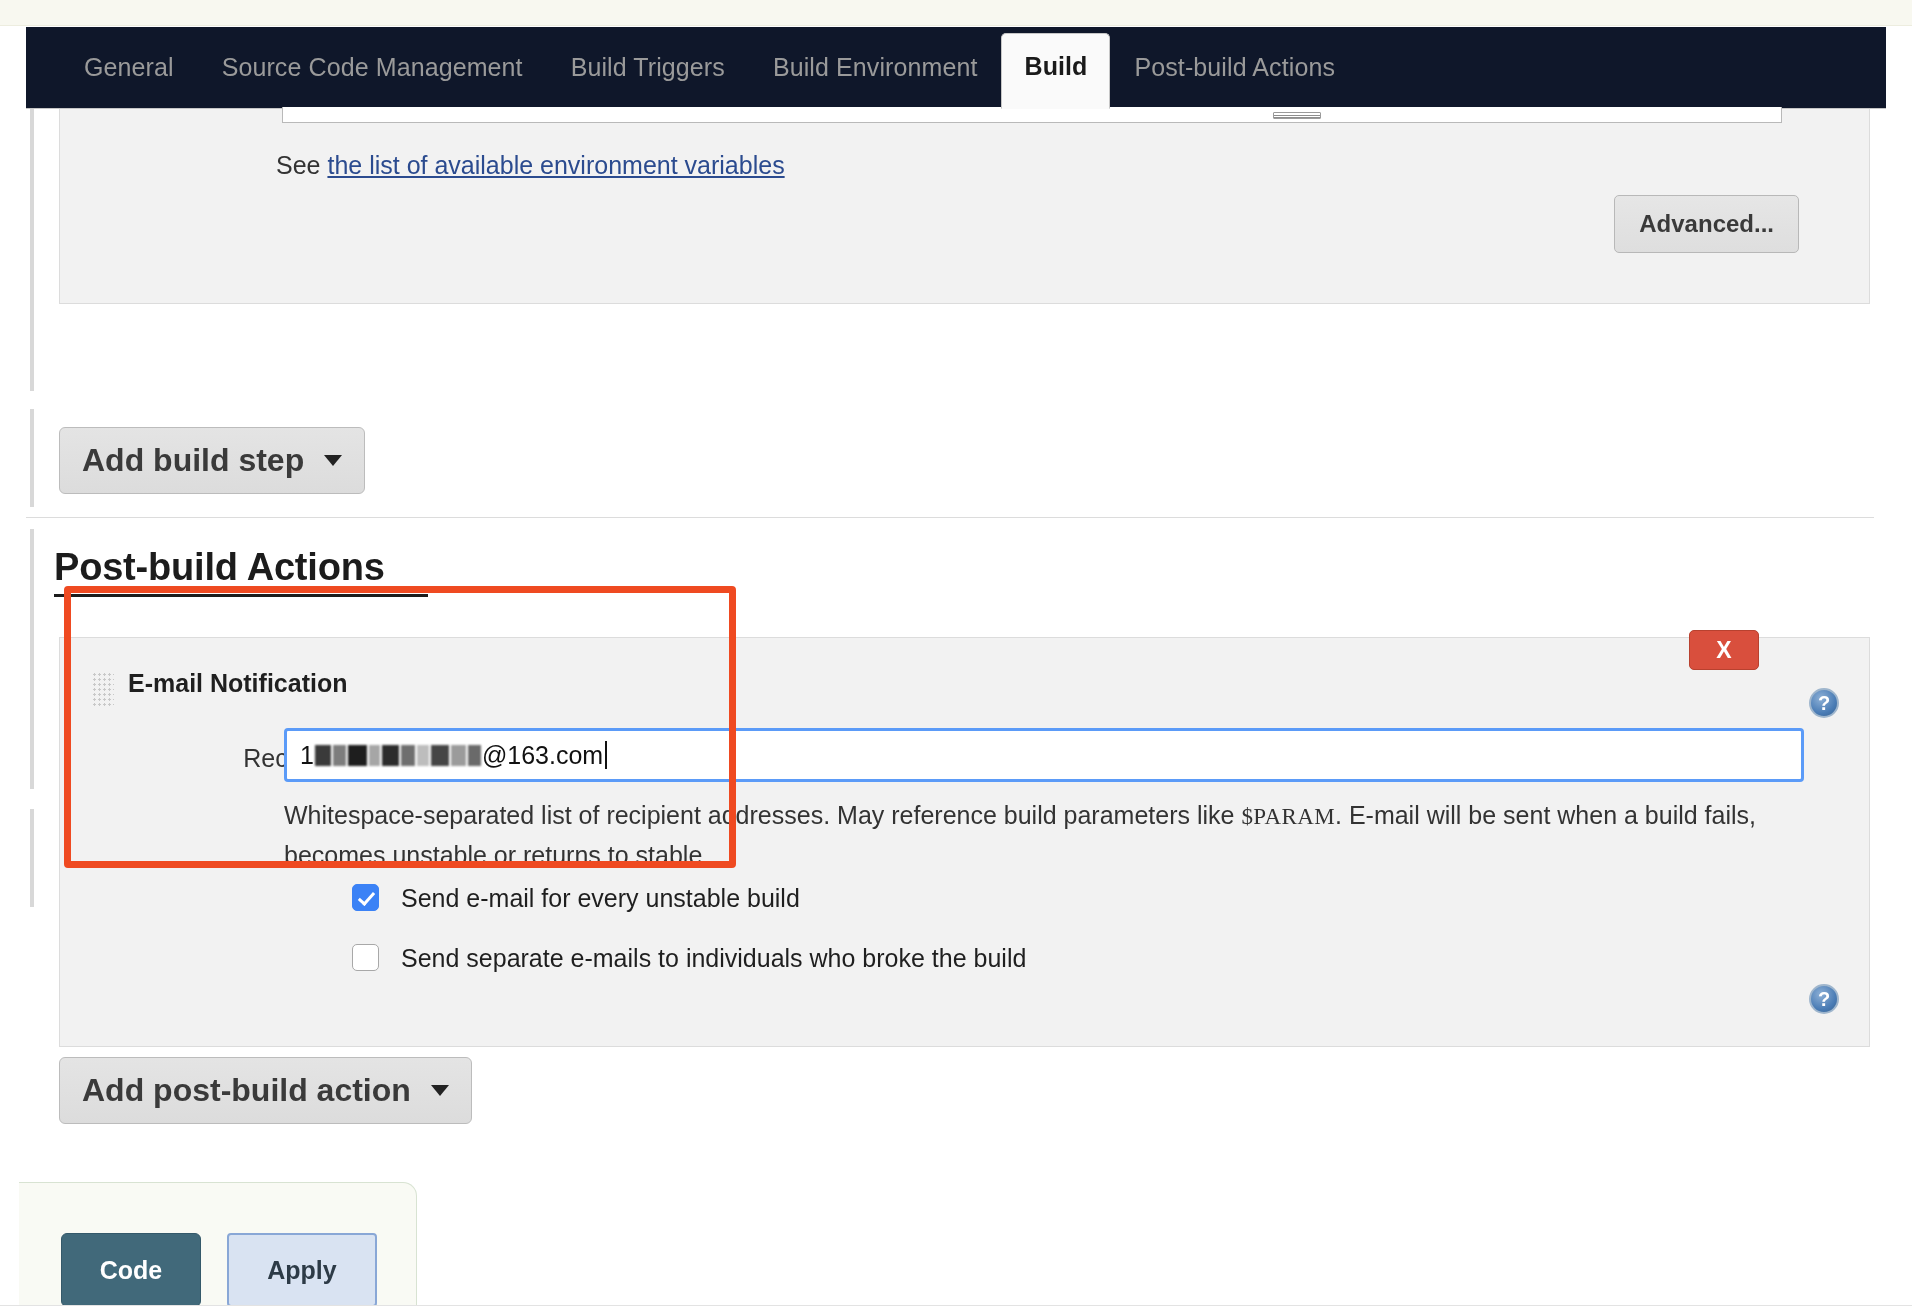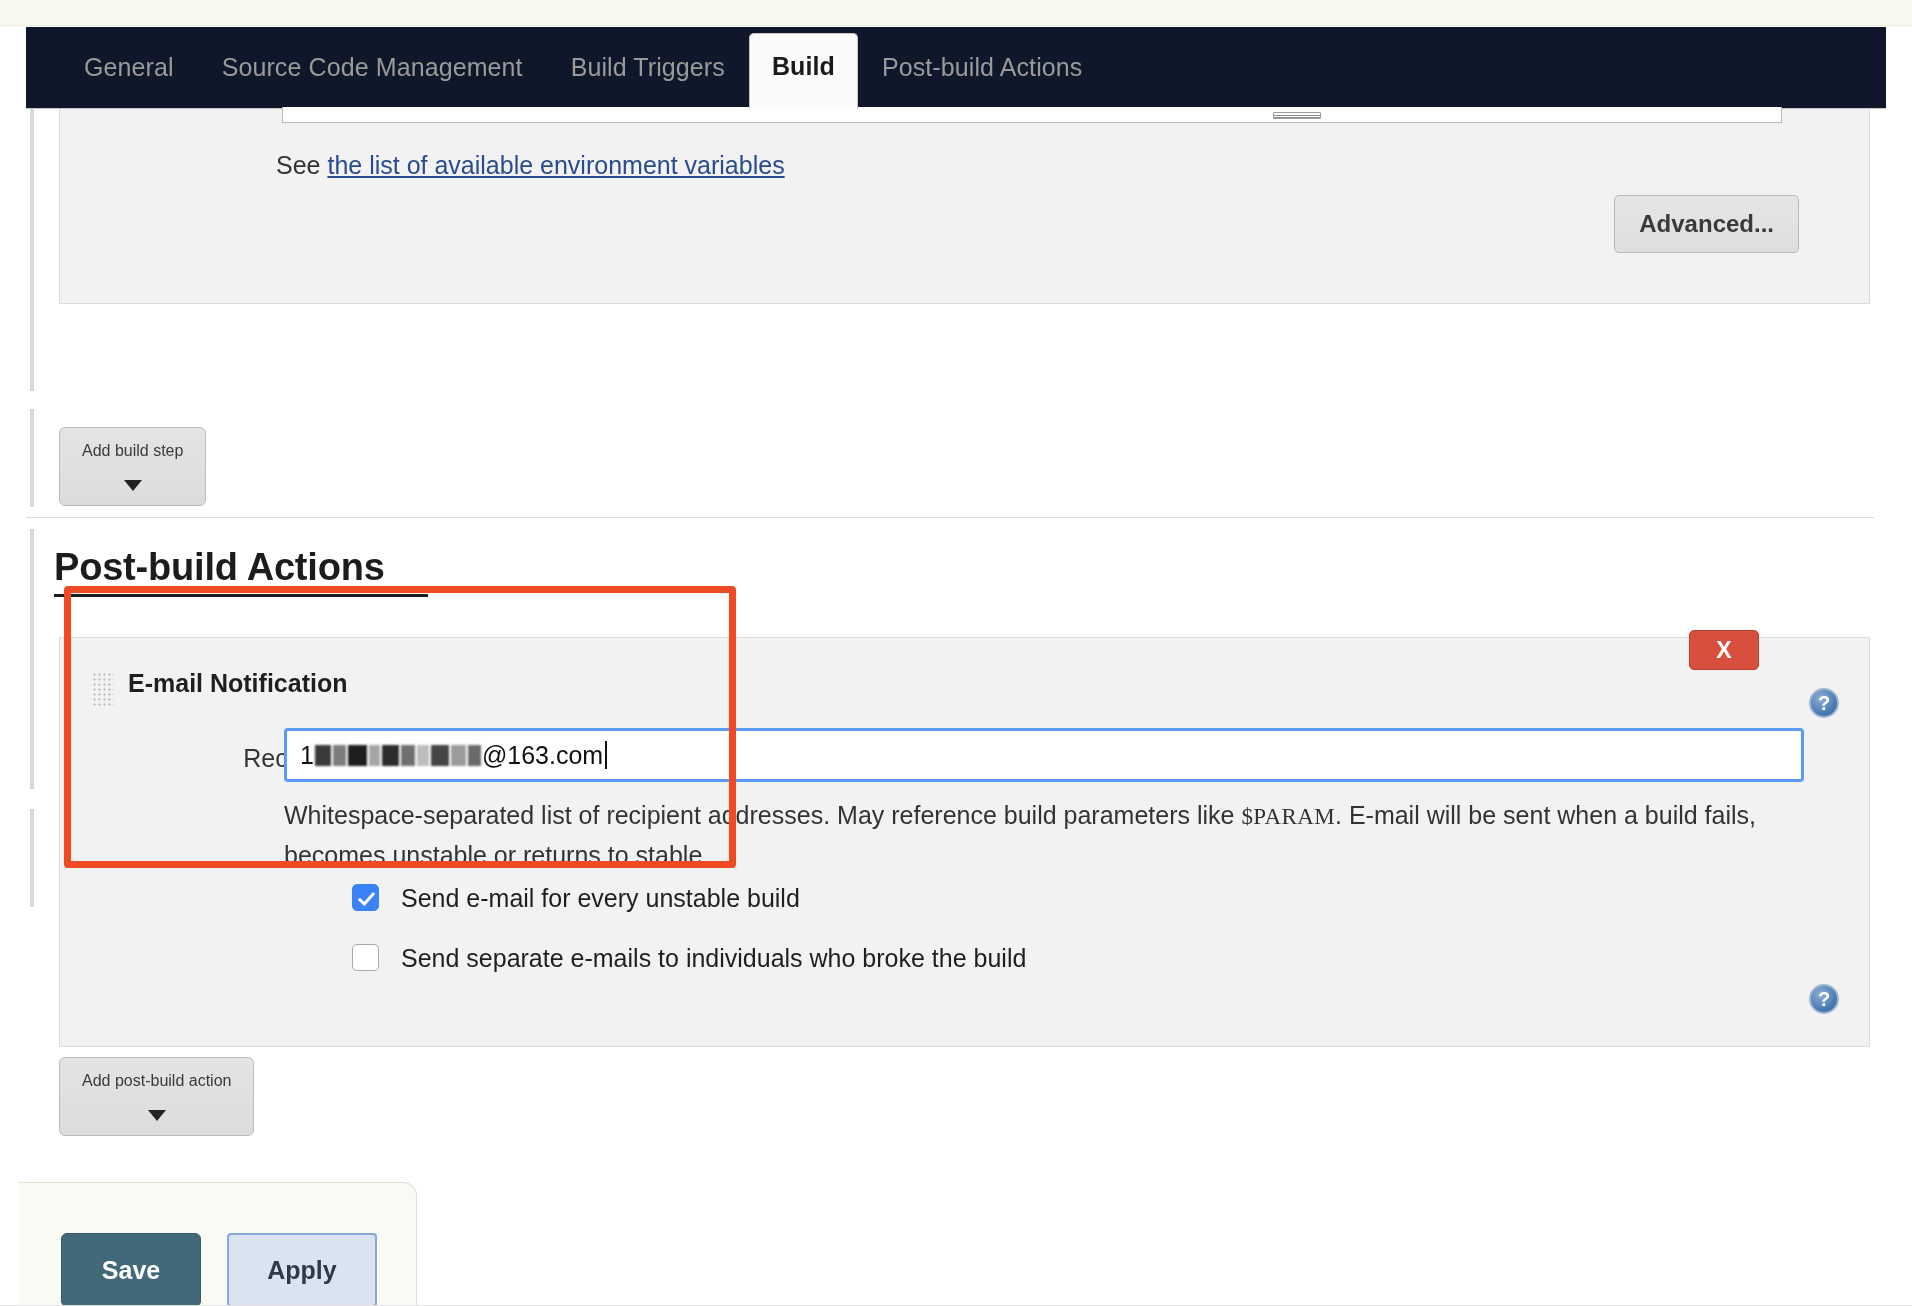--- a/index.html
+++ b/index.html
@@ -130,33 +130,32 @@
     background: linear-gradient(#e6e6e6, #dedede);
     border: 1px solid #b8b8b8;
     border-radius: 5px;
     padding: 14px 24px;
     cursor: pointer;
   }
 
   
   .btn-grey {
     position: absolute;
-    font-size: 16px;
-    font-weight: normal;
+    font-size: 32px;
+    font-weight: bold;
     color: #3a3a3a;
     background: linear-gradient(#e4e4e4, #dcdcdc);
     border: 1px solid #bcbcbc;
     border-radius: 6px;
     padding: 14px 22px;
     display: flex;
     align-items: center;
     gap: 20px;
     cursor: pointer;
     white-space: nowrap;
-    flex-direction: column;
   }
   .caret {
     width: 0; height: 0;
     border-left: 9px solid transparent;
     border-right: 9px solid transparent;
     border-top: 11px solid #222222;
   }
   .btn-add-buildstep { left: 59px; top: 318px; }
   .btn-add-postbuild { left: 59px; top: 948px; }
 
@@ -395,20 +394,21 @@
 
 <div id="root">
 
   <div class="top-strip"></div>
 
   <div class="tabbar">
     <div class="tabs">
       <div class="tab">General</div>
       <div class="tab">Source Code Management</div>
       <div class="tab">Build Triggers</div>
+      <div class="tab">Build Environment</div>
       <div class="tab active">Build</div>
       <div class="tab">Post-build Actions</div>
     </div>
   </div>
 
   <div class="page">
 
     <div class="rail rail-a"></div>
     <div class="rail rail-b"></div>
     <div class="rail rail-c"></div>
@@ -478,19 +478,19 @@
     </div>
 
     <div class="annotation"></div>
 
     <div class="btn-grey btn-add-postbuild">
       <span>Add post-build action</span>
       <span class="caret"></span>
     </div>
 
     <div class="savebar">
-      <div class="btn-save">Save</div>
+      <div class="btn-save">Code</div>
       <div class="btn-apply">Apply</div>
     </div>
 
     <div class="page-bottom-edge"></div>
   </div>
 </div>
 
 </body></html>

